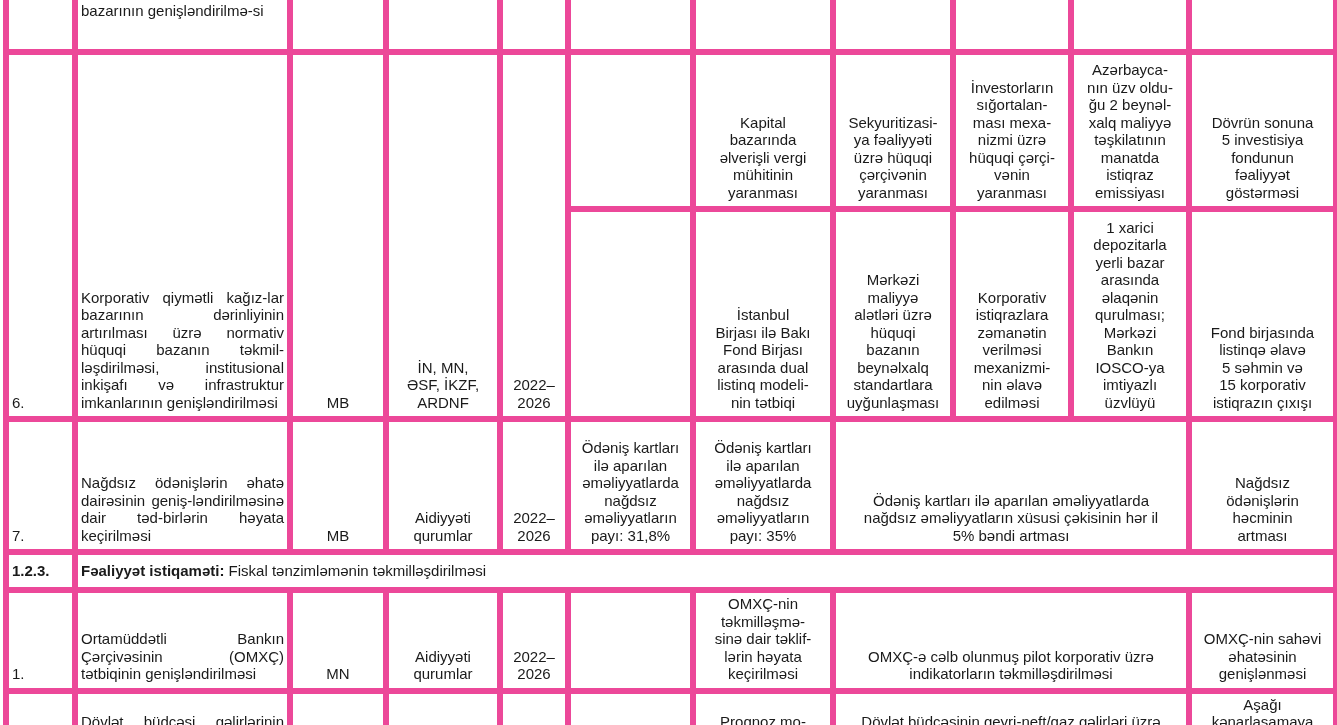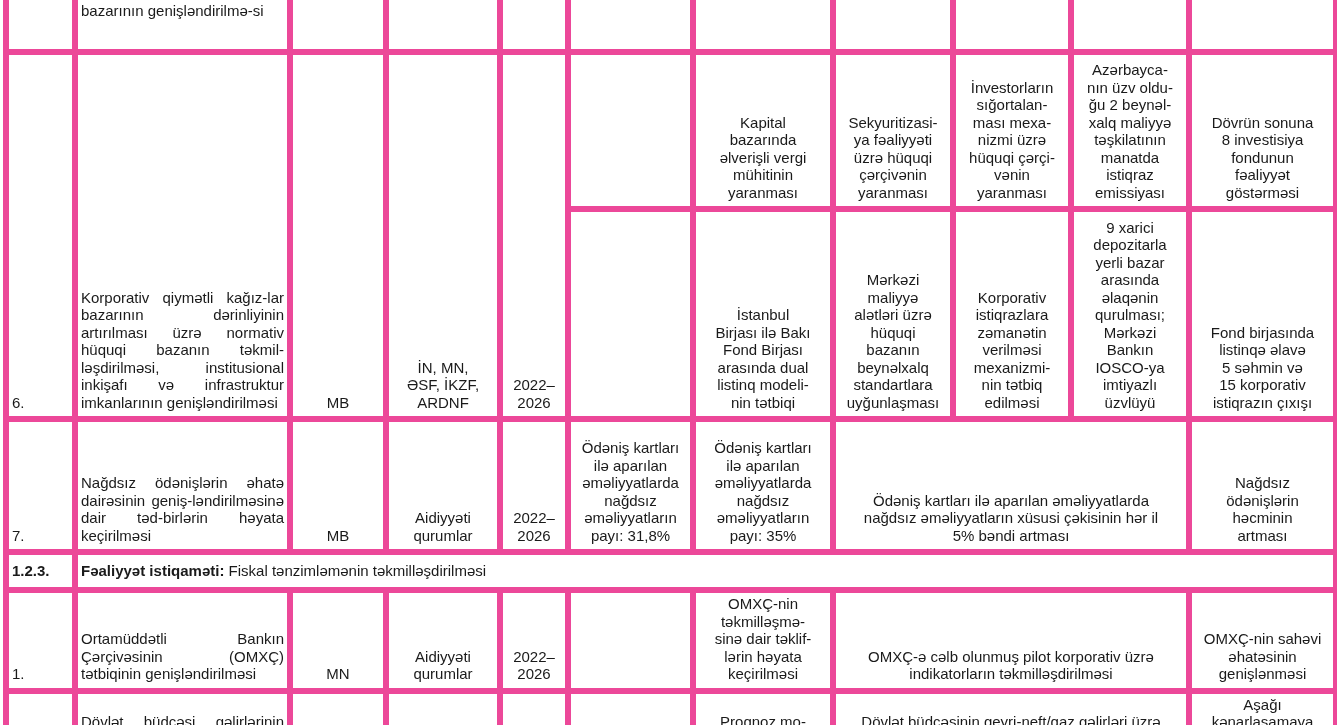--- a/index.html
+++ b/index.html
@@ -141,21 +141,21 @@
 yaranması</td>
       <td class="cellc">Azərbayca-
 nın üzv oldu-
 ğu 2 beynəl-
 xalq maliyyə
 təşkilatının
 manatda
 istiqraz
 emissiyası</td>
       <td class="cellc">Dövrün sonuna
-8 investisiya
+5 investisiya
 fondunun
 fəaliyyət
 göstərməsi</td>
     </tr>
 
     <tr style="height:210px">
       <td class="cellc"></td>
       <td class="cellc">İstanbul
 Birjası ilə Bakı
 Fond Birjası
@@ -168,23 +168,23 @@
 hüquqi
 bazanın
 beynəlxalq
 standartlara
 uyğunlaşması</td>
       <td class="cellc">Korporativ
 istiqrazlara
 zəmanətin
 verilməsi
 mexanizmi-
-nin tətbiq
+nin əlavə
 edilməsi</td>
-      <td class="cellc">9 xarici
+      <td class="cellc">1 xarici
 depozitarla
 yerli bazar
 arasında
 əlaqənin
 qurulması;
 Mərkəzi
 Bankın
 IOSCO-ya
 imtiyazlı
 üzvlüyü</td>

